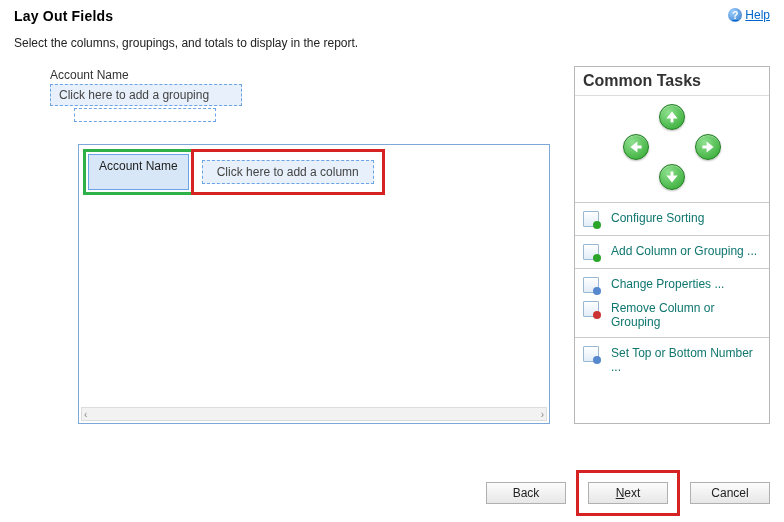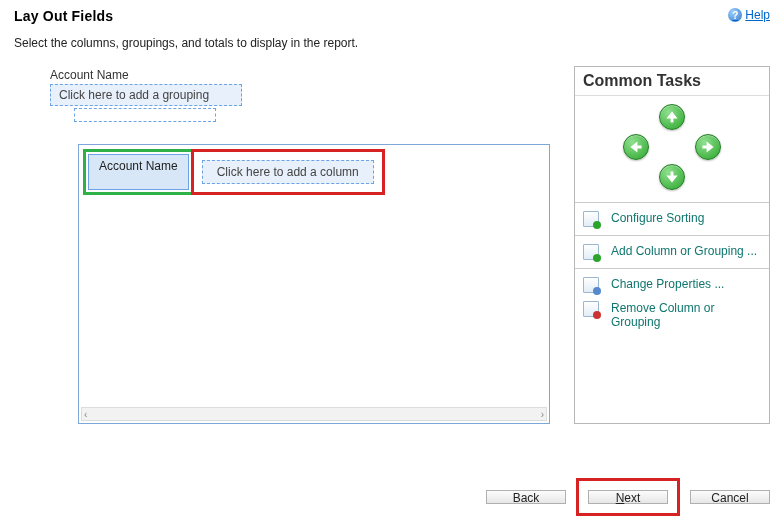--- a/index.html
+++ b/index.html
@@ -198,21 +198,21 @@
   .footer {
     position: absolute;
     right: 14px;
     bottom: 6px;
     display: flex;
     gap: 10px;
     align-items: center;
   }
   .btn {
     min-width: 80px;
-    height: 14px;
+    height: 22px;
     background: linear-gradient(#fcfcfc,#e7e7e7);
     border: 1px solid #b0b0b0;
     font-size: 12px;
     color: #222;
     cursor: pointer;
     padding: 0 8px;
   }
   .btn-highlight-wrap {
     border: 3px solid #d62222;
     padding: 9px;
@@ -295,20 +295,26 @@
     <div class="task-section">
       <div class="task-item">
         <span class="task-icon ic-change"></span>
         <span>Change Properties ...</span>
       </div>
       <div class="task-item">
         <span class="task-icon ic-remove"></span>
         <span>Remove Column or Grouping</span>
       </div>
     </div>
+    <div class="task-section">
+      <div class="task-item">
+        <span class="task-icon ic-settop"></span>
+        <span>Set Top or Bottom Number ...</span>
+      </div>
+    </div>
   </div>
 </div>
 
 <div class="footer">
   <button class="btn">Back</button>
   <span class="btn-highlight-wrap">
     <button class="btn"><span class="ul">N</span><span>ext</span></button>
   </span>
   <button class="btn">Cancel</button>
 </div>

